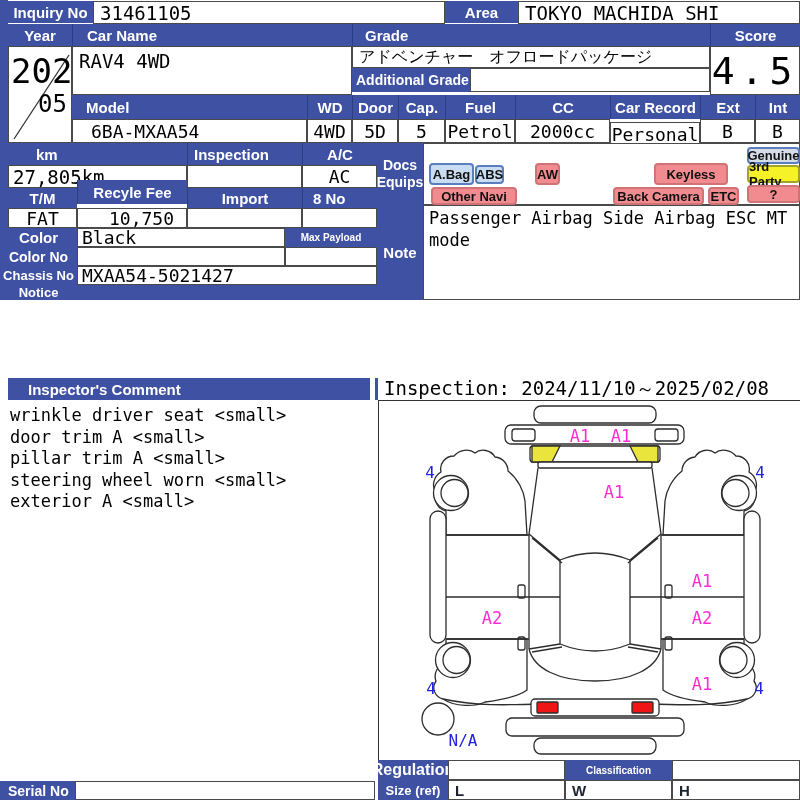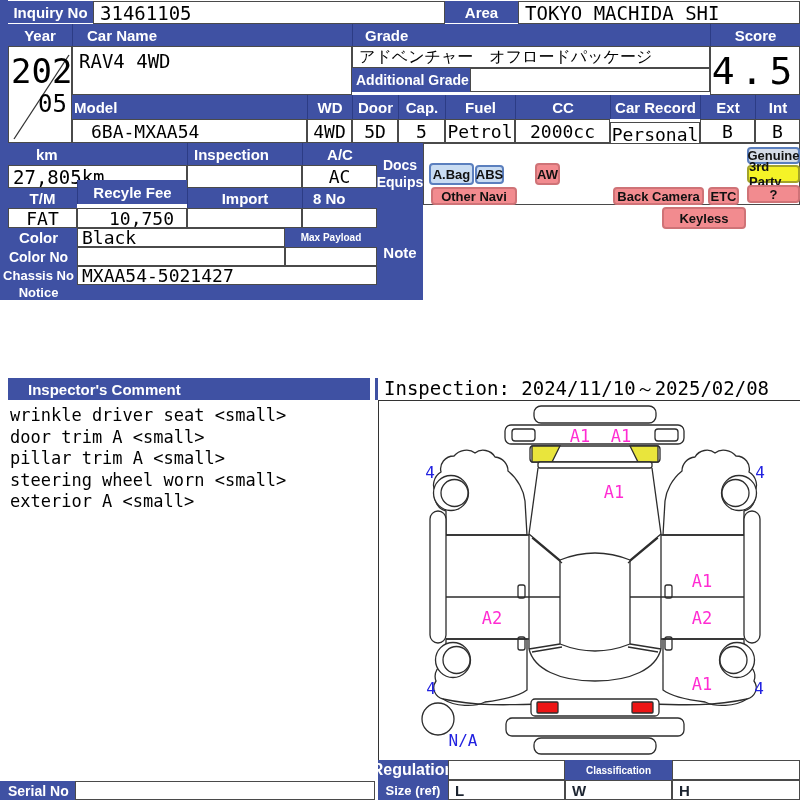--- a/index.html
+++ b/index.html
@@ -50,21 +50,21 @@
     <span style="position:absolute;left:2px;top:4px;font:34px 'DejaVu Sans Mono',monospace;">2021</span>
     <span style="position:absolute;right:4px;bottom:24px;font:24px 'DejaVu Sans Mono',monospace;">05</span>
   </div>
 
   <div class="c val big" style="left:72px;top:46px;width:280px;height:49px;align-items:flex-start;padding-top:3px;">RAV4 4WD</div>
   <div class="c val" style="left:352px;top:46px;width:358px;height:22px;font-size:16px;">アドベンチャー　オフロードパッケージ</div>
   <div class="c hdr left sm" style="left:352px;top:68px;width:118px;height:24px;padding-left:4px;font-size:14px;">Additional Grade</div>
   <div class="c val" style="left:470px;top:68px;width:240px;height:24px;"></div>
   <div class="c val center" style="left:710px;top:46px;width:90px;height:49px;font-size:38px;letter-spacing:6px;">4.5</div>
 
-  <div class="c hdr left" style="left:72px;top:95px;width:235px;height:24px;padding-left:2px;">Model</div>
+  <div class="c hdr left" style="left:72px;top:95px;width:235px;height:24px;padding-left:14px;">Model</div>
   <div class="c hdr sep" style="left:307px;top:95px;width:45px;height:24px;">WD</div>
   <div class="c hdr sep" style="left:352px;top:95px;width:46px;height:24px;">Door</div>
   <div class="c hdr sep" style="left:398px;top:95px;width:47px;height:24px;">Cap.</div>
   <div class="c hdr sep" style="left:445px;top:95px;width:70px;height:24px;">Fuel</div>
   <div class="c hdr sep" style="left:515px;top:95px;width:95px;height:24px;">CC</div>
   <div class="c hdr sep" style="left:610px;top:95px;width:90px;height:24px;">Car Record</div>
   <div class="c hdr sep" style="left:700px;top:95px;width:55px;height:24px;">Ext</div>
   <div class="c hdr sep" style="left:755px;top:95px;width:45px;height:24px;">Int</div>
 
   <div class="c val" style="left:72px;top:119px;width:235px;height:24px;padding-left:18px;">6BA-MXAA54</div>
@@ -83,21 +83,21 @@
 
   <div class="c hdr" style="left:377px;top:143px;width:46px;height:62px;flex-direction:column;font-size:14px;line-height:1.25;">
     <span>Docs</span>
     <span>Equips</span>
   </div>
 
   <div class="c" style="left:423px;top:143px;width:377px;height:62px;background:#fff;border:1px solid #4a4a4a;">
     <div class="badge blue" style="left:5px;top:19px;width:45px;height:22px;">A.Bag</div>
     <div class="badge blue" style="left:51px;top:21px;width:29px;height:19px;">ABS</div>
     <div class="badge pink" style="left:111px;top:19px;width:25px;height:22px;">AW</div>
-    <div class="badge pink" style="left:238px;top:19px;width:84px;height:22px;margin-top:44px;">Keyless</div>
+    <div class="badge pink" style="left:230px;top:19px;width:74px;height:22px;">Keyless</div>
     <div class="badge pink" style="left:7px;top:43px;width:86px;height:18px;">Other Navi</div>
     <div class="badge pink" style="left:189px;top:43px;width:91px;height:18px;">Back Camera</div>
     <div class="badge pink" style="left:284px;top:43px;width:31px;height:18px;">ETC</div>
     <div class="badge grey" style="left:323px;top:3px;width:53px;height:17px;">Genuine</div>
     <div class="badge yellow" style="left:323px;top:21px;width:53px;height:18px;">3rd Party</div>
     <div class="badge pink" style="left:323px;top:41px;width:53px;height:18px;">?</div>
   </div>
 
   <div class="c val big" style="left:8px;top:165px;width:179px;height:23px;padding-left:4px;">27,805km</div>
   <div class="c val" style="left:187px;top:165px;width:115px;height:23px;"></div>
@@ -107,20 +107,23 @@
   <div class="c hdr sep" style="left:77px;top:180px;width:110px;height:24px;">Recyle Fee</div>
   <div class="c hdr sep" style="left:187px;top:188px;width:115px;height:20px;">Import</div>
   <div class="c hdr left sep" style="left:302px;top:188px;width:75px;height:20px;padding-left:10px;">8 No</div>
 
   <div class="c val center" style="left:8px;top:208px;width:69px;height:20px;">FAT</div>
   <div class="c val right" style="left:77px;top:208px;width:110px;height:20px;">10,750</div>
   <div class="c val" style="left:187px;top:208px;width:115px;height:20px;"></div>
   <div class="c val" style="left:302px;top:208px;width:75px;height:20px;"></div>
 
   <div class="c hdr" style="left:377px;top:205px;width:46px;height:95px;">Note</div>
+  <div class="c" style="left:423px;top:205px;width:377px;height:95px;background:#fff;border:1px solid #4a4a4a;">
+    <div style="padding:1px 5px;font:17px 'DejaVu Sans Mono',monospace;line-height:22px;word-break:break-word;">Passenger Airbag Side Airbag ESC MT mode</div>
+  </div>
 
   <div class="c hdr" style="left:0;top:228px;width:77px;height:19px;">Color</div>
   <div class="c val" style="left:77px;top:228px;width:208px;height:19px;padding-left:4px;">Black</div>
   <div class="c hdr sm" style="left:285px;top:228px;width:92px;height:19px;font-size:10px;">Max Payload</div>
   <div class="c hdr sm" style="left:0;top:247px;width:77px;height:19px;font-size:14px;">Color No</div>
   <div class="c val" style="left:77px;top:247px;width:208px;height:19px;"></div>
   <div class="c val" style="left:285px;top:247px;width:92px;height:19px;"></div>
   <div class="c hdr sm" style="left:0;top:266px;width:77px;height:19px;">Chassis No</div>
   <div class="c val" style="left:77px;top:266px;width:300px;height:19px;padding-left:4px;">MXAA54-5021427</div>
   <div class="c hdr" style="left:0;top:285px;width:377px;height:15px;justify-content:flex-start;">

